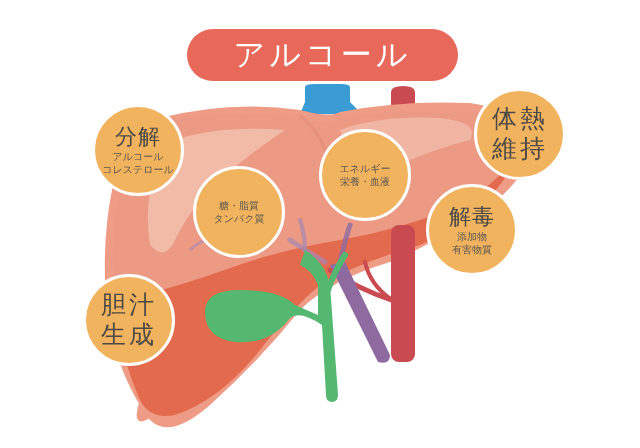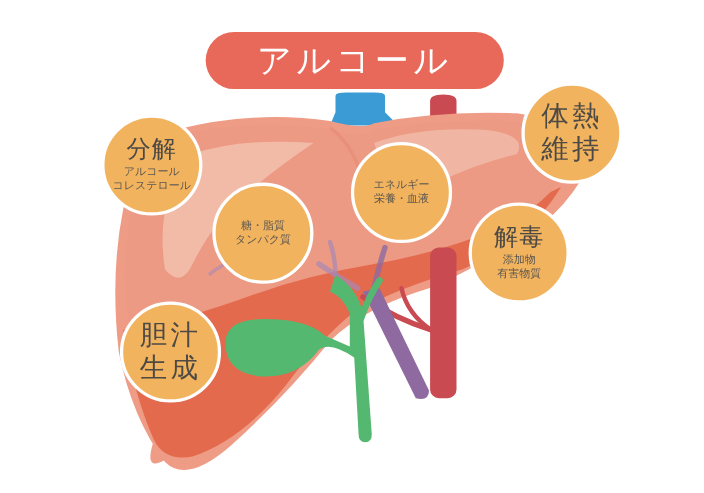--- a/index.html
+++ b/index.html
@@ -91,27 +91,27 @@
 <div class="bubble" style="left:193px; top:166px;">
   <span class="sub">糖・脂質</span>
   <span class="sub">タンパク質</span>
 </div>
 
 <div class="bubble" style="left:319px; top:129px;">
   <span class="sub">エネルギー</span>
   <span class="sub">栄養・血液</span>
 </div>
 
-<div class="bubble" style="left:474px; top:75px;">
+<div class="bubble" style="left:474px; top:88px;font-family:Liberation Serif, serif;">
   <span class="main tall">体熱</span>
   <span class="main tall">維持</span>
 </div>
 
 <div class="bubble" style="left:426px; top:184px;text-align:center;">
   <span class="main">解毒</span>
   <span class="sub">添加物</span>
   <span class="sub">有害物質</span>
 </div>
 
-<div class="bubble" style="left:109px; top:274px;">
+<div class="bubble" style="left:83px; top:274px;">
   <span class="main tall">胆汁</span>
   <span class="main tall">生成</span>
 </div>
 
 </body></html>

